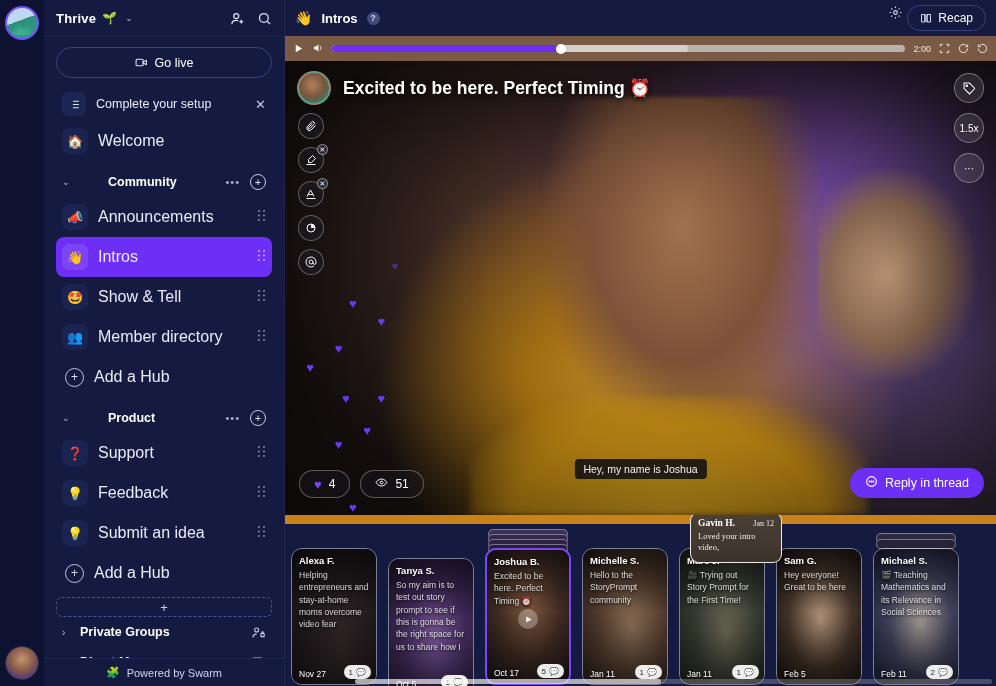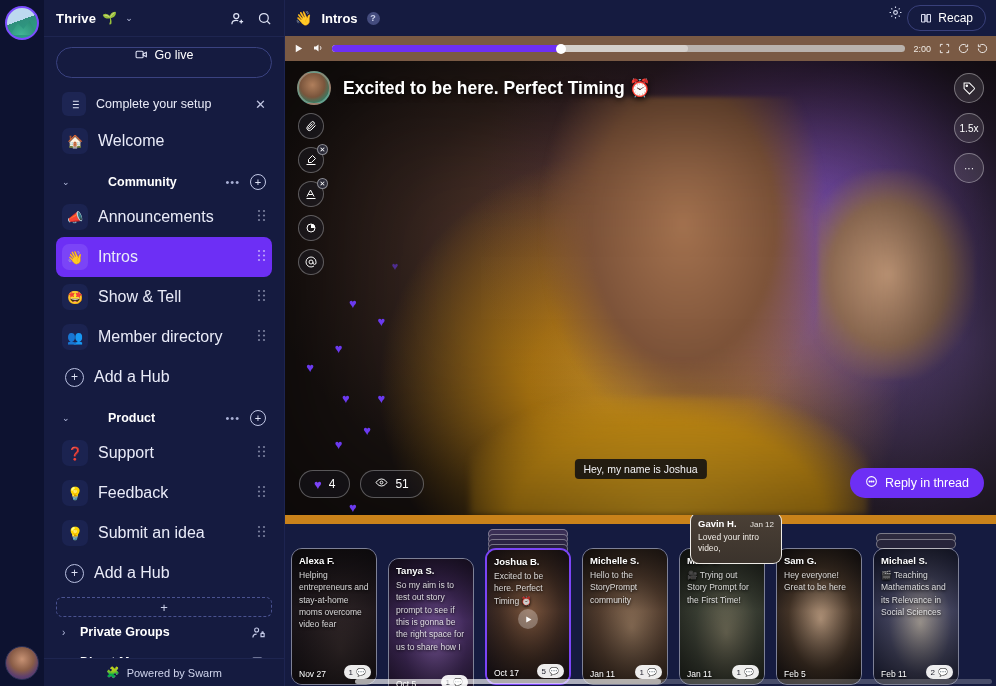--- a/index.html
+++ b/index.html
@@ -56,21 +56,21 @@
   .chev-sm { font-size: 9px; color:#b9c0e0; margin-left:2px; }
   .sb-head-actions { margin-left:auto; display:flex; gap:12px; align-items:center; }
   .ico { width:15px; height:15px; display:inline-block; color:#dfe3f5; }
   .ico svg { width:100%; height:100%; display:block; }
 
   .sb-body { flex:1; overflow:hidden; padding: 10px 12px 0 12px; }
 
   .golive {
     height: 31px; width: 100%;
     border: 1px solid #3a4280; border-radius: 16px;
-    display:flex; justify-content:center; gap:7px;
+    display:flex; align-items:center; justify-content:center; gap:7px;
     font-size: 12.5px; color:#fff; background: transparent;
     cursor:pointer;
   }
   .setup {
     margin-top: 9px; height: 34px; display:flex; align-items:center; gap:10px;
     padding: 0 6px; border-radius: 7px; cursor:pointer;
   }
   .setup .sq {
     width:24px;height:24px;border-radius:6px;background:#1d2553;
     display:flex;align-items:center;justify-content:center;
@@ -256,21 +256,21 @@
     position:absolute; right:5px; bottom:5px; height:14px; padding:0 5px; border-radius:8px;
     background:rgba(255,255,255,.92); color:#1b1b28; font-size:8px;
     display:flex; align-items:center; gap:3px;
   }
   .card.selected { border:2px solid #7b44f7; }
   .card-wrap { position:relative; width:86px; flex:0 0 86px; }
   .stackl { position:absolute; left:3px; right:3px; border-radius:9px; background:#2a2340; border:1px solid rgba(255,255,255,.38); height:10px; }
 
   .tooltipcard {
     position:absolute; left:405px; top:-3px; width:92px; z-index:20;
-    background:#d6cfc4; border-radius:9px; border:1px solid rgba(255,255,255,.6); overflow:hidden;
+    background:#d6cfc4; border-radius:9px; border:1px solid rgba(255,255,255,.6); overflow:hidden;font-family:Liberation Serif, serif;
   }
   .tt-top { padding:5px 7px 8px 7px; background: linear-gradient(180deg,#4b4036 0%, #3b332c 100%); position:relative; }
   .tt-row { display:flex; align-items:baseline; }
   .tt-nm { font-size:9.5px; font-weight:bold; color:#fff; }
   .tt-dt { margin-left:auto; font-size:8px; color:#e9e6e0; }
   .tt-tx { font-size:8.5px; color:#f0ece6; margin-top:3px; line-height:1.35; }
 
   .scrollbar {
     position:absolute; left:70px; right:4px; bottom:2px; height:5px; border-radius:3px;
     background: rgba(255,255,255,.22);

